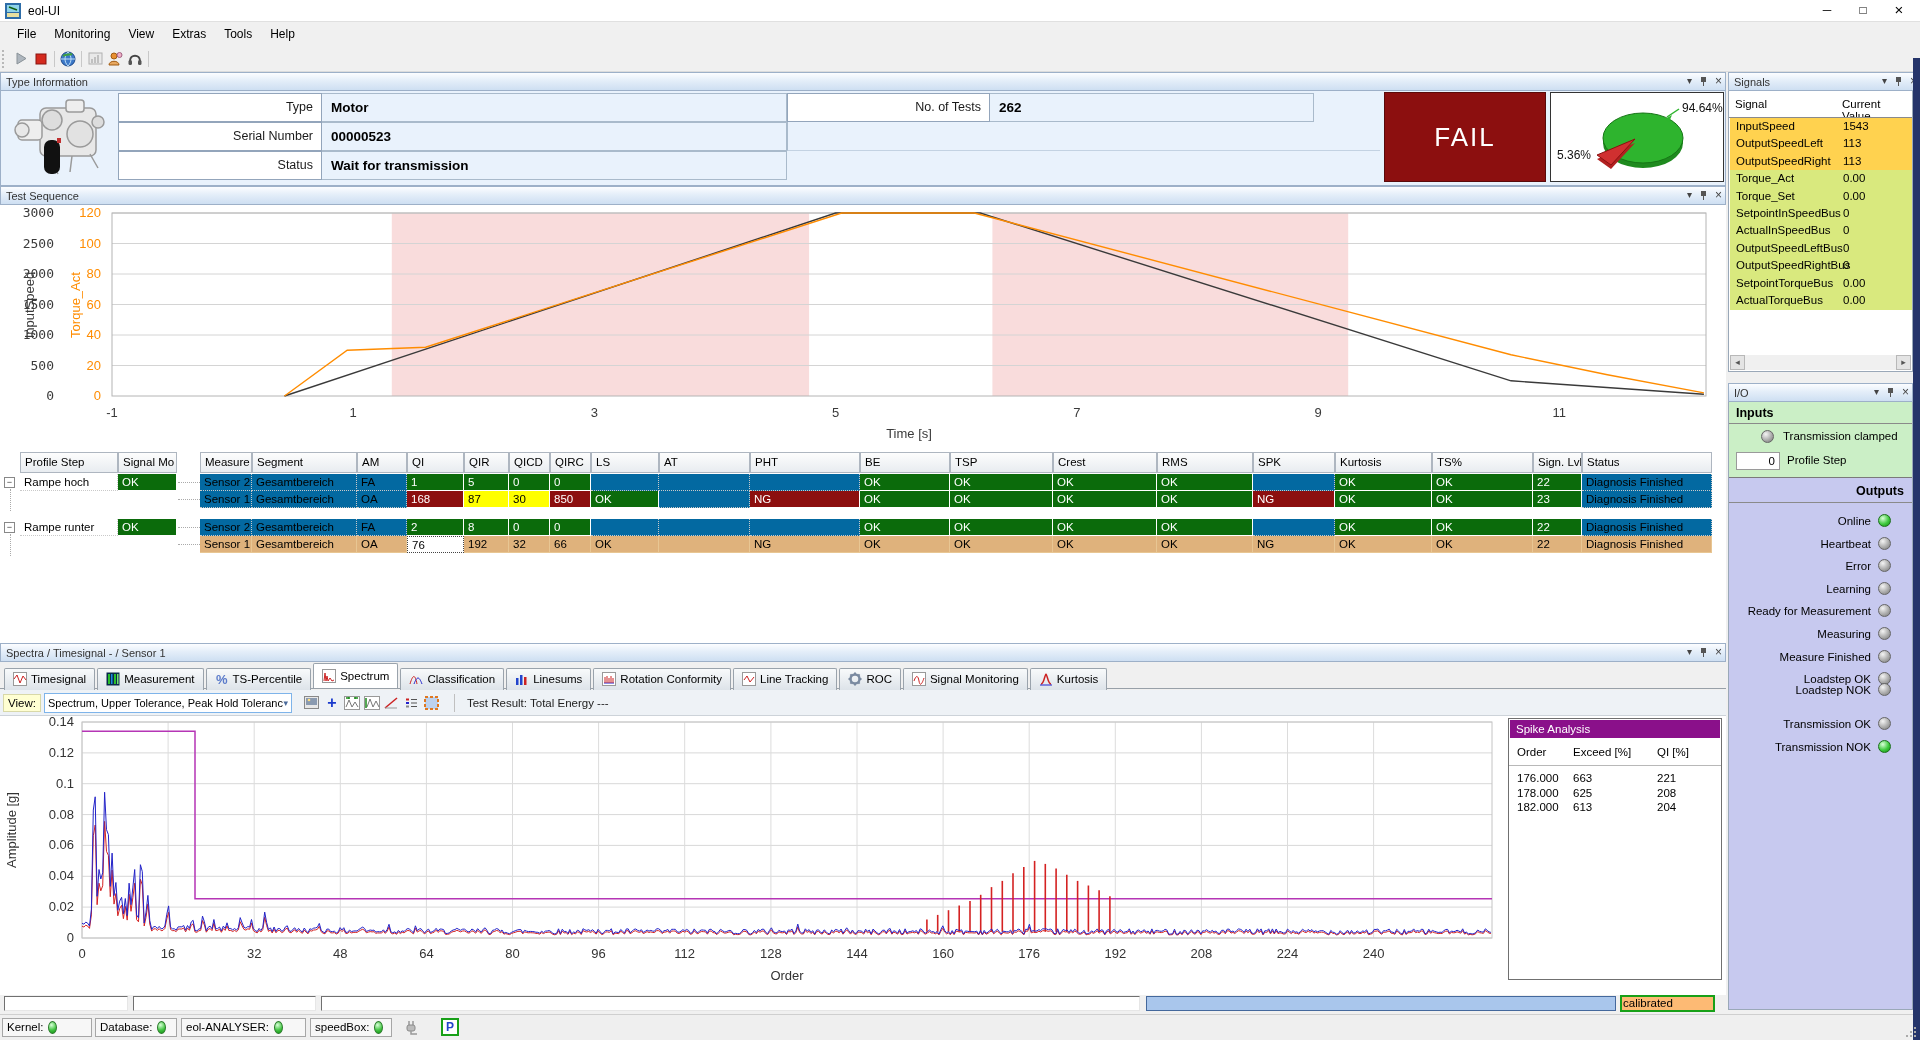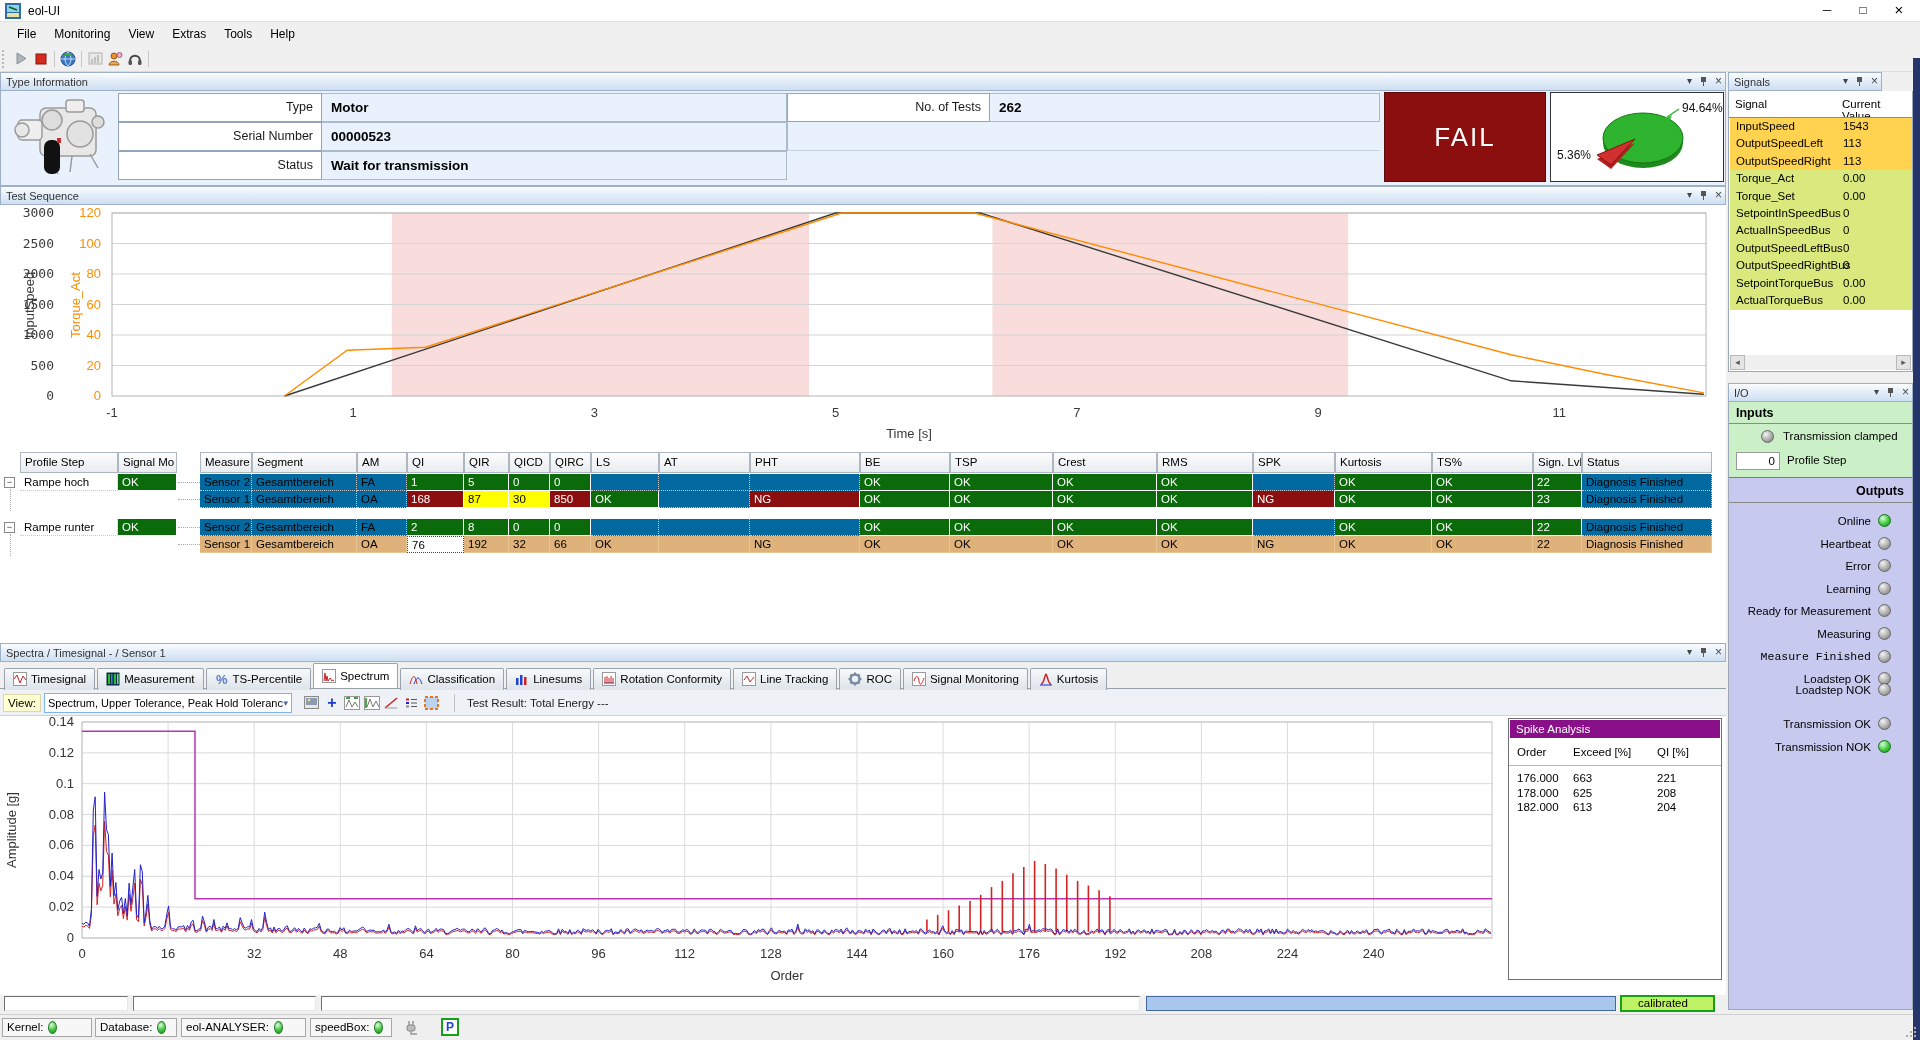--- a/index.html
+++ b/index.html
@@ -136,21 +136,21 @@
   <rect x="47" y="44" width="4" height="5" fill="#C03030"></rect>
 </svg>
 
 <div class="ti-label" style="left:118px;top:93px;width:204px">Type</div>
 <div class="ti-value" style="left:322px;top:93px;width:465px">Motor</div>
 <div class="ti-label" style="left:118px;top:122px;width:204px">Serial Number</div>
 <div class="ti-value" style="left:322px;top:122px;width:465px">00000523</div>
 <div class="ti-label" style="left:118px;top:151px;width:204px">Status</div>
 <div class="ti-value" style="left:322px;top:151px;width:465px">Wait for transmission</div>
 <div class="ti-label" style="left:787px;top:93px;width:203px">No. of Tests</div>
-<div class="ti-value" style="left:990px;top:93px;width:390px">262</div>
+<div class="ti-value" style="left:990px;top:93px;width:324px">262</div>
 <div class="abs" style="left:787px;top:122px;width:593px;height:29px;border-left:1px solid #A9BACB;border-bottom:1px solid #C3D2E2"></div>
 <div class="abs" style="left:1384px;top:92px;width:162px;height:90px;background:#8C0F0F;border:1px solid #5A0A0A;color:#FFF;font-size:26px;display:flex;align-items:center;justify-content:center;letter-spacing:2px">FAIL</div>
 <div class="abs" style="left:1550px;top:92px;width:174px;height:90px;background:#FFF;border:1px solid #333">
   <svg width="172" height="88">
     <ellipse cx="92" cy="50" rx="40" ry="25" fill="#1E8A1E"></ellipse>
     <ellipse cx="92" cy="45" rx="40" ry="25" fill="#2EB42E" stroke="#157515"></ellipse>
     <path d="M84 50 L46 66 L60 76 Z" fill="#B22020"></path>
     <path d="M84 46 L46 62 L60 72 Z" fill="#D03030" stroke="#8A1010"></path>
     <line x1="128" y1="16" x2="116" y2="24" stroke="#2EB42E" stroke-width="1.5"></line>
     <path d="M114 26 L121 22 L118 29 Z" fill="#2EB42E"></path>
@@ -552,37 +552,37 @@
         <span class="spike-cell" style="left: 148px; top: 62px;">204</span>
       </div>
   </div>
 </div>
 
 <div class="abs" style="left:0;top:995px;width:1726px;height:18px;background:#F0F0F0">
   <div class="sunken" style="left:4px;top:1px;width:124px"></div>
   <div class="sunken" style="left:133px;top:1px;width:183px"></div>
   <div class="sunken" style="left:321px;top:1px;width:819px"></div>
   <div class="sunken" style="left:1146px;top:1px;width:470px;background:#A9C6EC;border-color:#44689C"></div>
-  <div class="abs" style="left:1620px;top:0;width:95px;height:17px;background:#bef264;border:2px solid #18A018;font-size:11.5px;line-height:13px;padding-left:16px">calibrated</div>
+  <div class="abs" style="left:1620px;top:0;width:95px;height:17px;background:#fdba74;border:2px solid #18A018;font-size:11.5px;line-height:13px;padding-left:1px">calibrated</div>
 </div>
 
 <div id="statusbar" class="abs" style="left:0;top:1014px;width:1920px;height:26px;background:#EFEFEF;border-top:1px solid #CFCFCF">
     <div class="sb-box" style="left: 2px; width: 90px;"><span>Kernel:</span><span class="oled"></span></div>
     <div class="sb-box" style="left: 95px; width: 82px;"><span>Database:</span><span class="oled"></span></div>
     <div class="sb-box" style="left: 181px; width: 125px;"><span>eol-ANALYSER:</span><span class="oled"></span></div>
     <div class="sb-box" style="left: 310px; width: 82px;"><span>speedBox:</span><span class="oled"></span></div>
     <svg class="abs" style="left:404px;top:5px" width="18" height="16">
       <path d="M9 1 V5 M5 1 V5" stroke="#999" stroke-width="1.5"></path>
       <rect x="3" y="5" width="8" height="6" rx="2" fill="#BBB" stroke="#8A8A8A"></rect>
       <path d="M7 11 V14 H13" stroke="#999" fill="none" stroke-width="1.5"></path>
     </svg>
   <div class="abs" style="left:441px;top:3px;width:18px;height:18px;background:#FFF;border:2px solid #18A018;color:#2244CC;font-weight:bold;font-size:12px;text-align:center;line-height:14px">P</div>
   </div>
 
-<div class="panel-hdr" style="left:1728px;top:72px;width:154px">
+<div class="panel-hdr" style="left:1728px;top:72px;width:193px">
   <span>Signals</span>
   <span class="hdr-btns">
       <span>▾</span>
       <svg width="9" height="11">
         <rect x="2" y="1" width="5" height="5" fill="#555"></rect>
         <line x1="4.5" y1="6" x2="4.5" y2="10" stroke="#555"></line>
       </svg>
       <span style="font-size:12px">×</span>
     </span>
 </div>
@@ -680,21 +680,21 @@
         <div class="led off" style="right: 8px; top: 3px; left: auto;"></div>
       </div>
       <div class="io-row" style="top: 96.4px; left: 0px;">
         <span style="position: absolute; right: 28px; white-space: nowrap;">Ready for Measurement</span>
         <div class="led off" style="right: 8px; top: 3px; left: auto;"></div>
       </div>
       <div class="io-row" style="top: 119px; left: 0px;">
         <span style="position: absolute; right: 28px; white-space: nowrap;">Measuring</span>
         <div class="led off" style="right: 8px; top: 3px; left: auto;"></div>
       </div>
-      <div class="io-row" style="top: 141.6px; left: 0px; font-family: Liberation Mono, monospace;">
+      <div class="io-row" style="top: 141.6px; left: 0px;">
         <span style="position: absolute; right: 28px; white-space: nowrap;">Measure Finished</span>
         <div class="led off" style="right: 8px; top: 3px; left: auto;"></div>
       </div>
       <div class="io-row" style="top: 164.2px; left: 0px;">
         <span style="position: absolute; right: 28px; white-space: nowrap;">Loadstep OK</span>
         <div class="led off" style="right: 8px; top: 3px; left: auto;"></div>
       </div>
       <div class="io-row" style="top: 175px; left: 0px;">
         <span style="position: absolute; right: 28px; white-space: nowrap;">Loadstep NOK</span>
         <div class="led off" style="right: 8px; top: 3px; left: auto;"></div>

